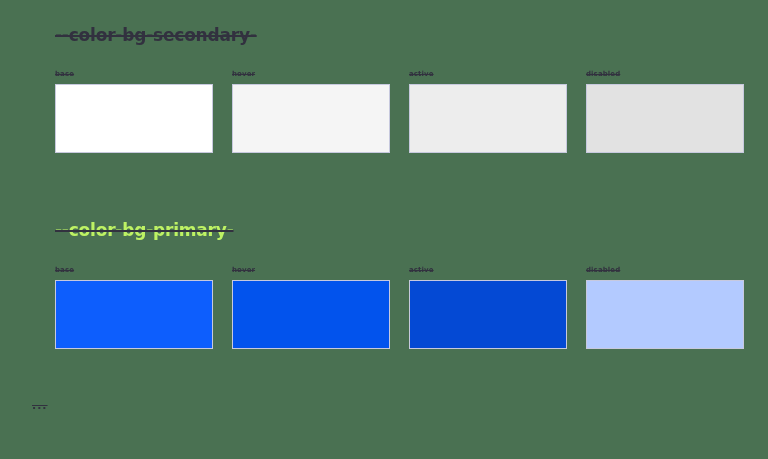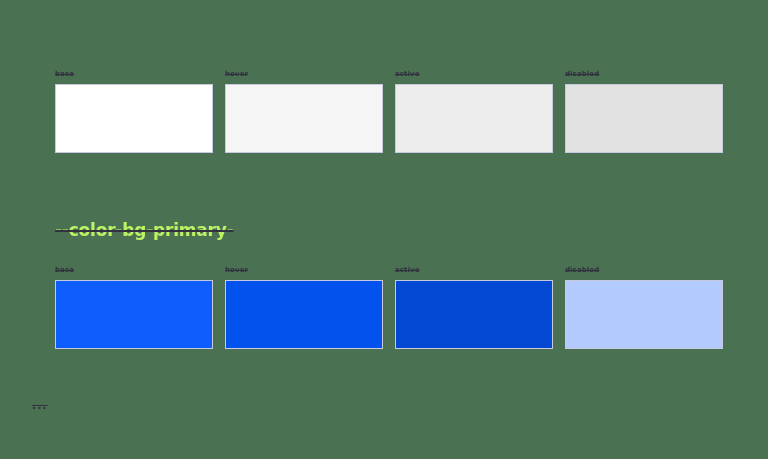--- a/index.html
+++ b/index.html
@@ -35,21 +35,21 @@
   }
   .heading-secondary { top: 25px; }
   .heading-primary   { top: 220px; }
 
   
   .swatch-row {
     position: absolute;
     left: 55px;
     width: 700px;
     display: flex;
-    gap: 12px;
+    gap: 19px;
   }
   .row-secondary { top: 70px; }
   .row-primary   { top: 266px; }
 
   .swatch-cell {
     width: 158px;
     display: flex;
     flex-direction: column;
   }
 
@@ -86,20 +86,21 @@
     text-decoration: line-through;
     text-decoration-color: #32313f;
     text-decoration-thickness: 1px;
   }
 </style>
 </head>
 <body style="background-color: rgb(74, 113, 82);">
 
 <div class="page">
 
+  <div class="section-heading heading-secondary" style="color: rgb(50, 49, 63); text-decoration-color: rgb(50, 49, 63);">--color-bg-secondary-</div>
 
   <div class="swatch-row row-secondary">
 
     <div class="swatch-cell">
       <div class="swatch-label" style="color: rgb(50, 49, 63); text-decoration-color: rgb(50, 49, 63);">base</div>
       <div class="swatch-box" style="background-color: rgb(255, 255, 255); border-color: rgb(199, 201, 222);"></div>
     </div>
 
     <div class="swatch-cell">
       <div class="swatch-label" style="color: rgb(50, 49, 63); text-decoration-color: rgb(50, 49, 63);">hover</div>

